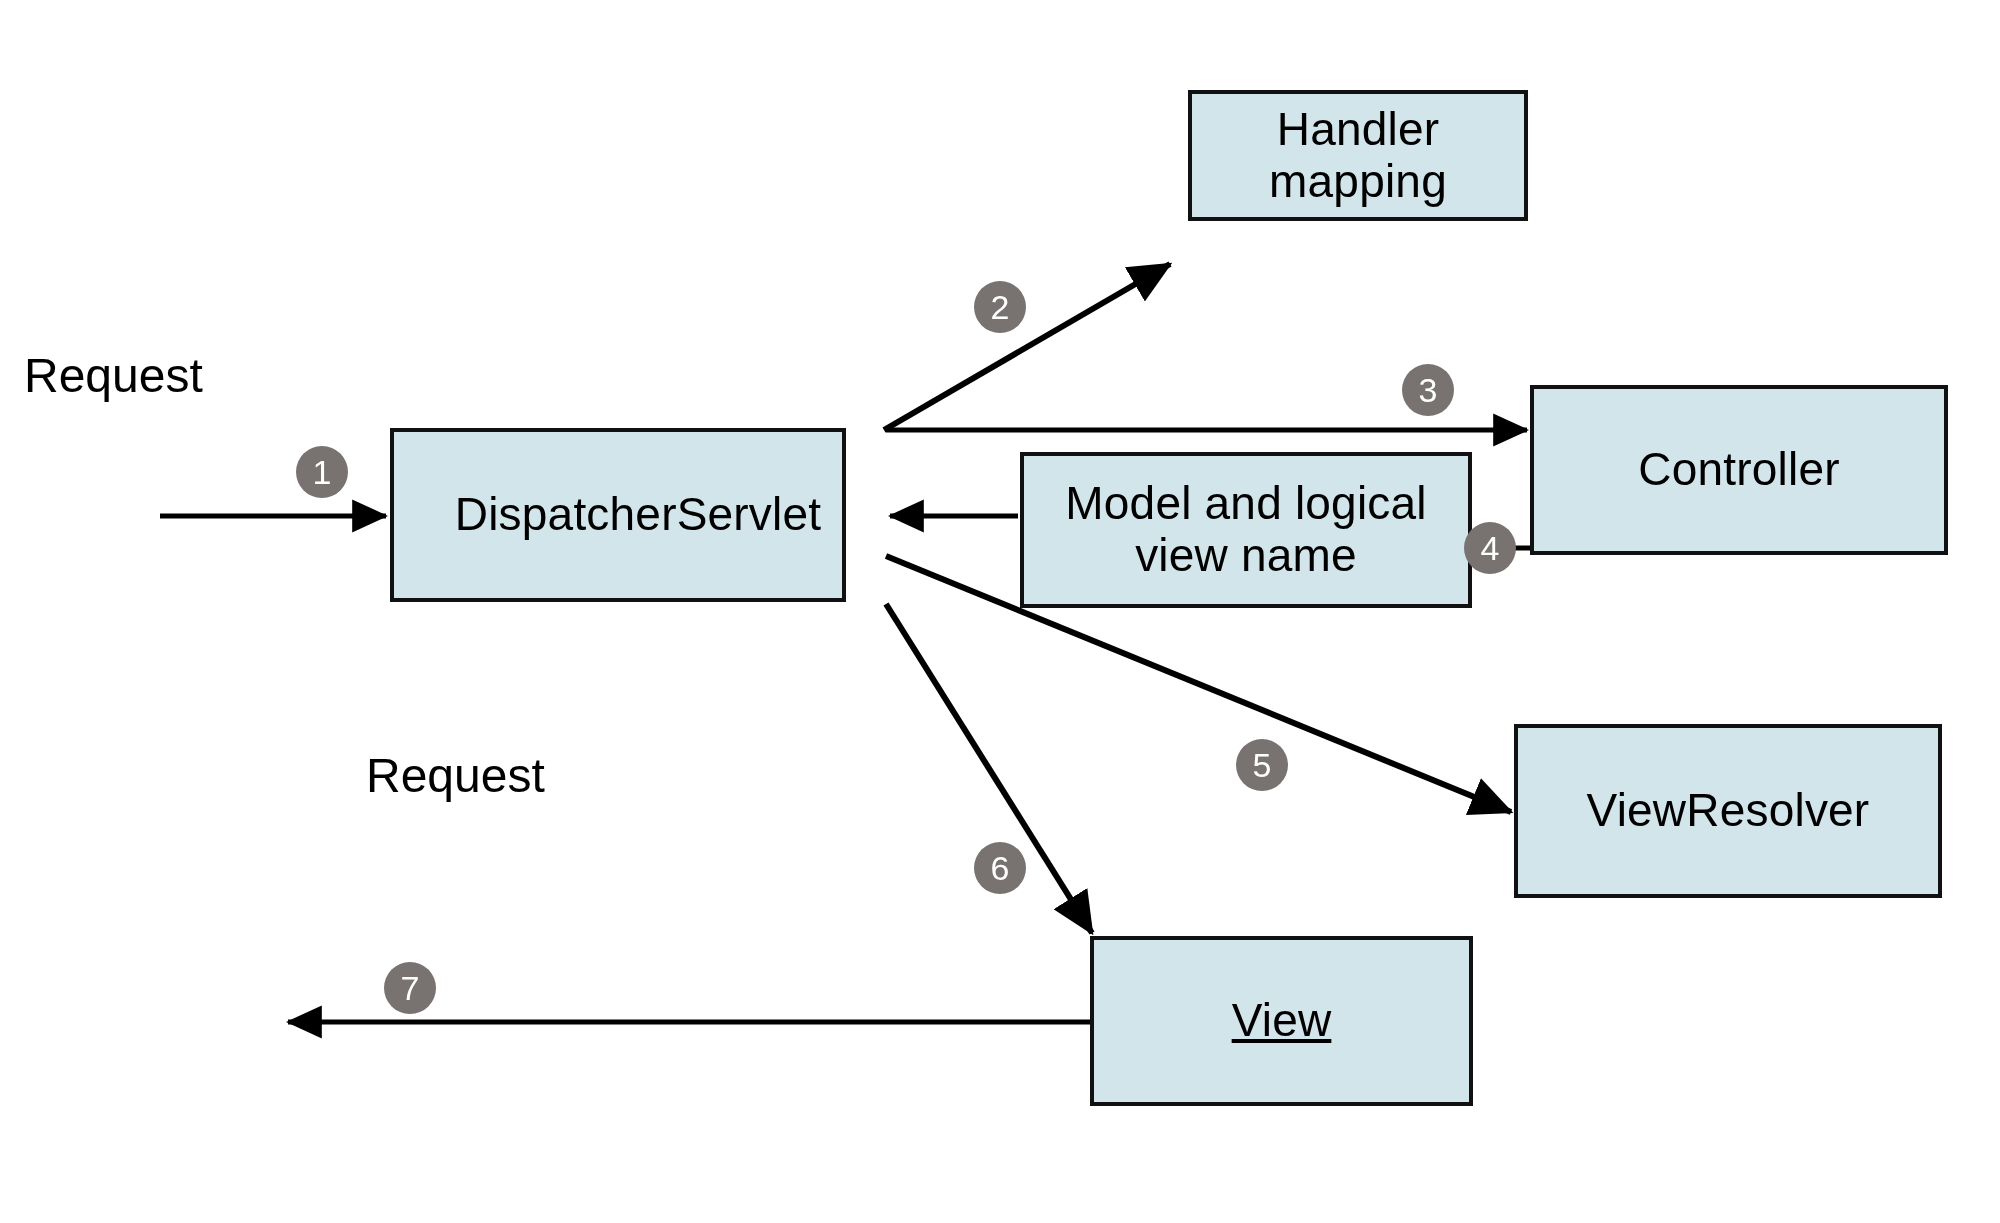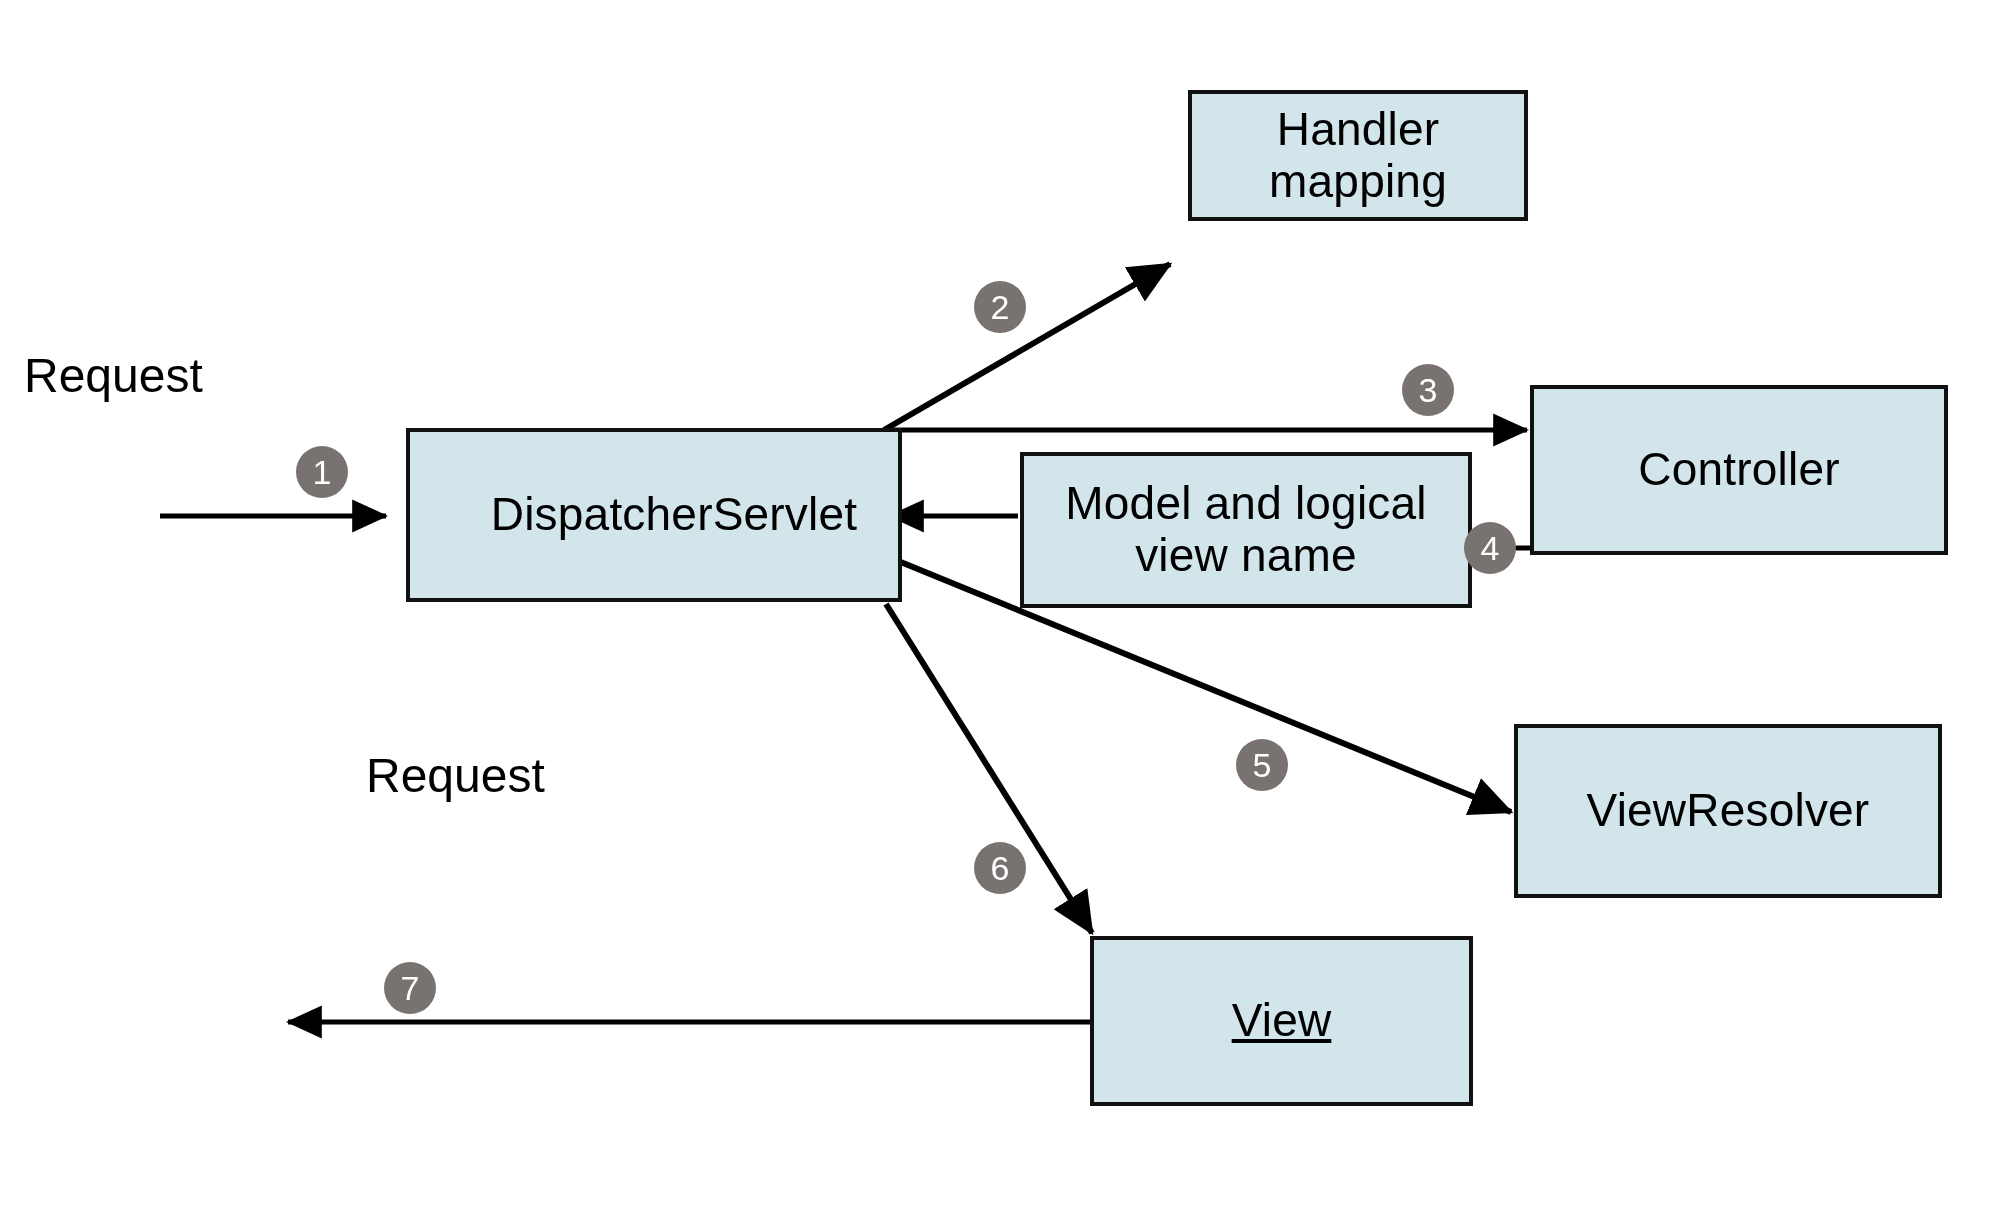--- a/index.html
+++ b/index.html
@@ -88,21 +88,21 @@
     <line x1="886" y1="556" x2="1511" y2="812" stroke="#000000" stroke-width="6" marker-end="url(#arrowhead)"></line>
 
     <line x1="886" y1="604" x2="1092" y2="933" stroke="#000000" stroke-width="6" marker-end="url(#arrowhead)"></line>
 
     <line x1="1090" y1="1022" x2="288" y2="1022" stroke="#000000" stroke-width="5" marker-end="url(#arrowhead)"></line>
   </svg>
 
   <div class="node" style="left:1173px; top:90px; width:340px; height:131px;margin-left:15px;">Handler
 mapping</div>
 
-  <div class="node" style="left:406px; top:428px; width:496px; height:174px;padding-left:40px;">DispatcherServlet</div>
+  <div class="node" style="left:390px; top:428px; width:456px; height:174px;padding-left:40px;">DispatcherServlet</div>
 
   <div class="node" style="left:1020px; top:452px; width:452px; height:156px;">Model and logical
 view name</div>
 
   <div class="node" style="left:1514px; top:724px; width:428px; height:174px;">ViewResolver</div>
 
   <div class="node" style="left:1530px; top:385px; width:418px; height:170px;">Controller</div>
 
   <div class="node" style="left:1090px; top:936px; width:383px; height:170px;text-decoration:underline;">View</div>
 

